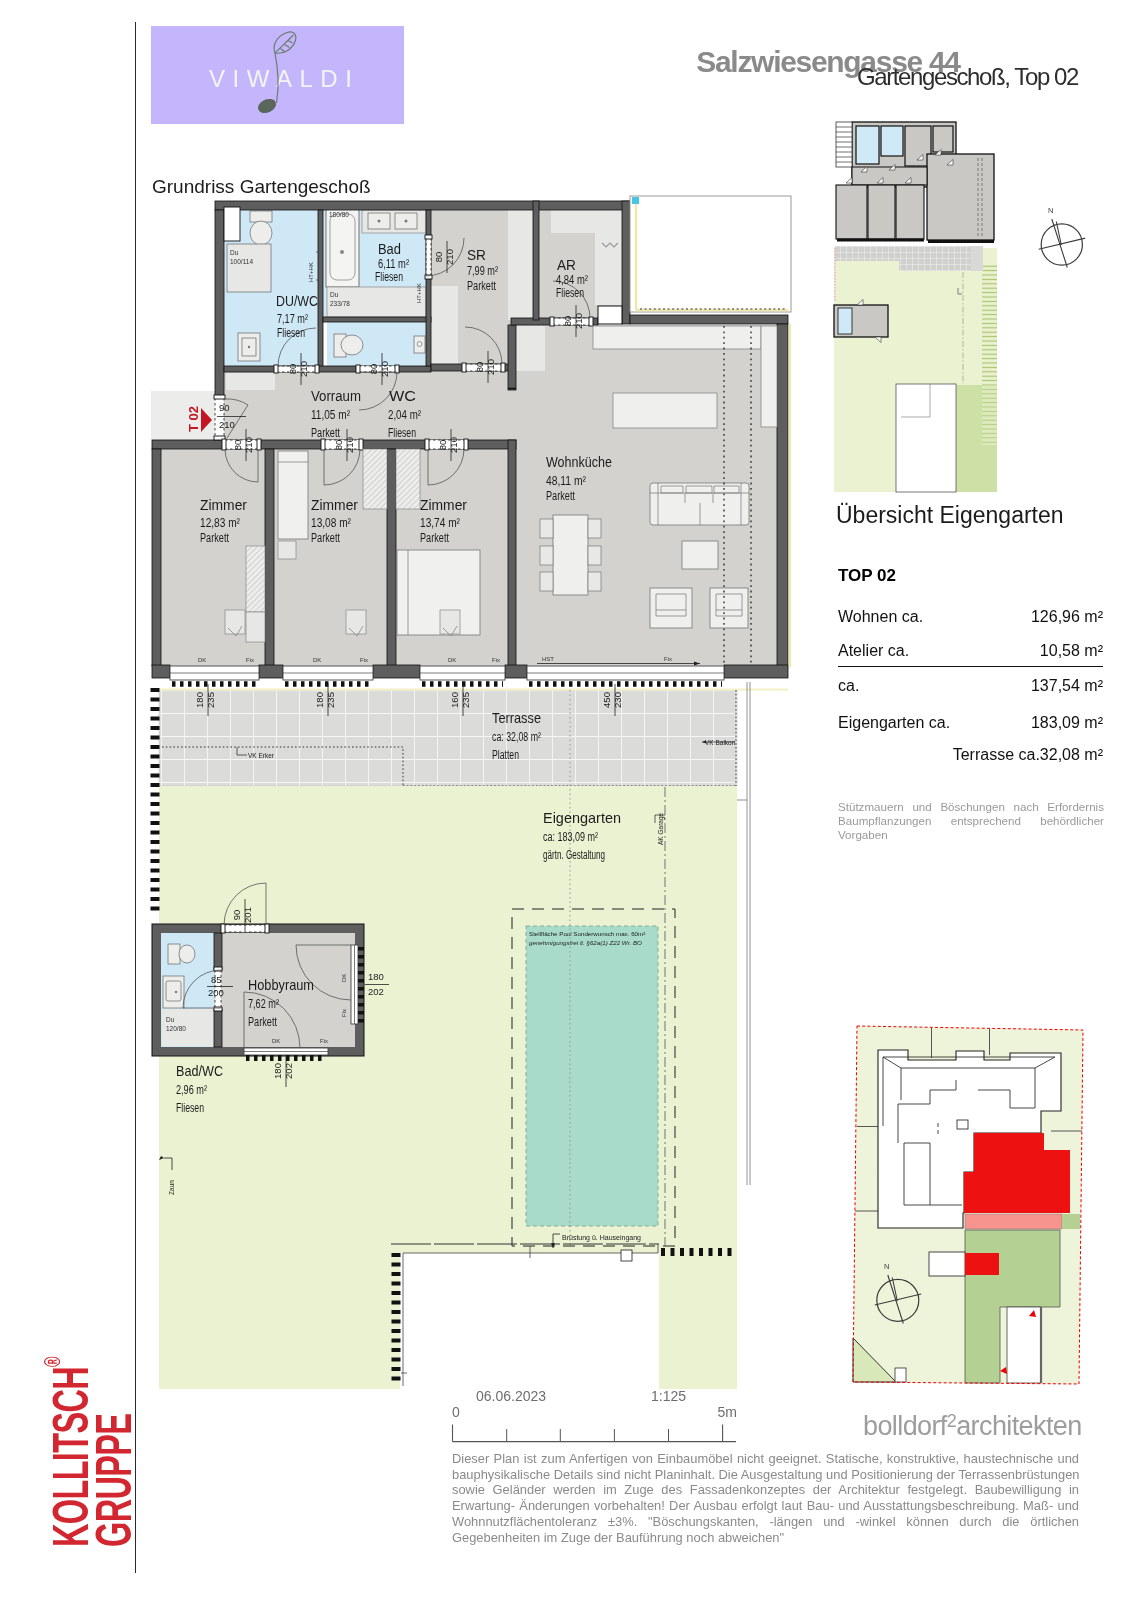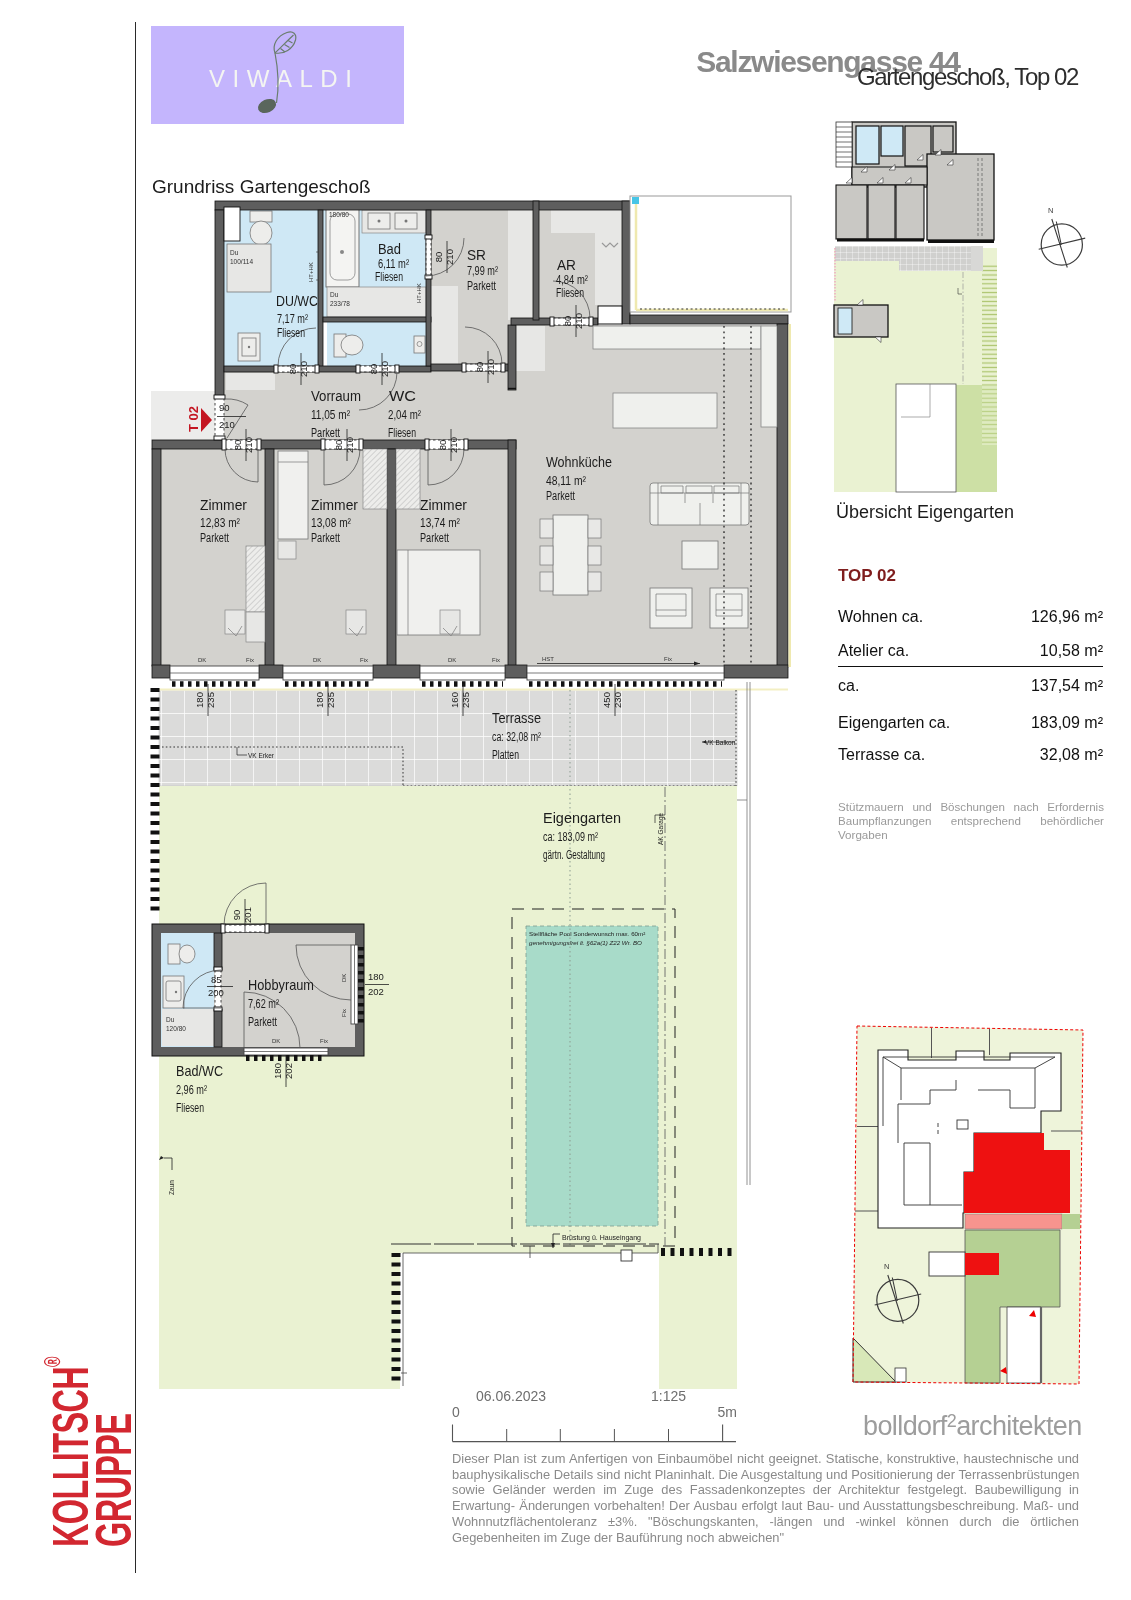--- a/index.html
+++ b/index.html
@@ -663,52 +663,52 @@
 
 <path d="M857,1026 L1083,1030 L1079,1384 L853,1382 Z" fill="none" stroke="#e00" stroke-width="1" stroke-dasharray="3 2.2"></path>
     </g>
 <g id="scalebar">
 <path d="M452.5,1441.6 H736" stroke="#555" stroke-width="1.1" fill="none"></path>
 <path d="M452.5,1424.5 V1441.6 M722.6,1424.5 V1441.6" stroke="#555" stroke-width="1.1" fill="none"></path>
 <path d="M506.7,1429 V1441.6 M560.3,1429 V1441.6 M614.4,1429 V1441.6 M668.5,1429 V1441.6" stroke="#555" stroke-width="1" fill="none"></path>
     </g>
 </svg>
 
-<div class="abs" style="left:838px;top:566px;font-size:17px;font-weight:bold;color:#7f1d1d">TOP 02</div>
+<div class="abs" style="left:838px;top:566px;font-size:17px;font-weight:bold;color:#000000">TOP 02</div>
 <div class="abs" style="left:838px;top:608px;width:265px;font-size:16px;color:#111">
   <div style="display:flex;justify-content:space-between;gap:39px;">
       <span>Wohnen ca.</span>
       <span>126,96 m²</span>
     </div>
   <div style="display:flex;justify-content:space-between;margin-top:16px">
       <span>Atelier ca.</span>
       <span>10,58 m²</span>
     </div>
   <div style="border-top:1.5px solid #111;margin-top:6px"></div>
   <div style="display:flex;justify-content:space-between;font-weight:normal;margin-top:10px">
       <span>ca.</span>
       <span>137,54 m²</span>
     </div>
   <div style="display:flex;justify-content:space-between;margin-top:19px">
       <span>Eigengarten ca.</span>
       <span>183,09 m²</span>
     </div>
-  <div style="display:flex;justify-content:space-between;margin-top:14px">
+  <div style="display:flex;justify-content:flex-end;margin-top:14px">
       <span>Terrasse ca.</span>
       <span>32,08 m²</span>
     </div>
 </div>
 
 <div class="abs" style="left:838px;top:800px;width:266px;font-size:11.6px;line-height:13.8px;color:#9a9a9a">
 <div style="text-align:justify;text-align-last:justify;white-space:nowrap">Stützmauern und Böschungen nach Erfordernis</div>
 <div style="text-align:justify;text-align-last:justify;white-space:nowrap">Baumpflanzungen entsprechend behördlicher</div>
 <div>Vorgaben</div>
 </div>
 
-<div class="abs" style="left:836px;top:502px;font-size:18px;color:#1b1b1b">Übersicht Eigengarten</div>
+<div class="abs" style="left:836px;top:502px;font-size:23px;color:#1b1b1b">Übersicht Eigengarten</div>
 
 <div class="abs" style="left:476px;top:1388px;font-size:14px;color:#6e6e6e">06.06.2023</div>
 
 <div class="abs" style="left:600px;top:1388px;width:137px;text-align:center;font-size:14px;color:#6e6e6e">1:125</div>
 
 <div class="abs" style="left:452px;top:1404px;font-size:14px;color:#6e6e6e">0</div>
 
 <div class="abs" style="left:600px;top:1404px;width:137px;text-align:right;font-size:14px;color:#6e6e6e">5m</div>
 
 <div class="abs" style="left:452px;top:1451px;width:627px;font-size:12.9px;line-height:15.7px;color:#8a8a8a">

